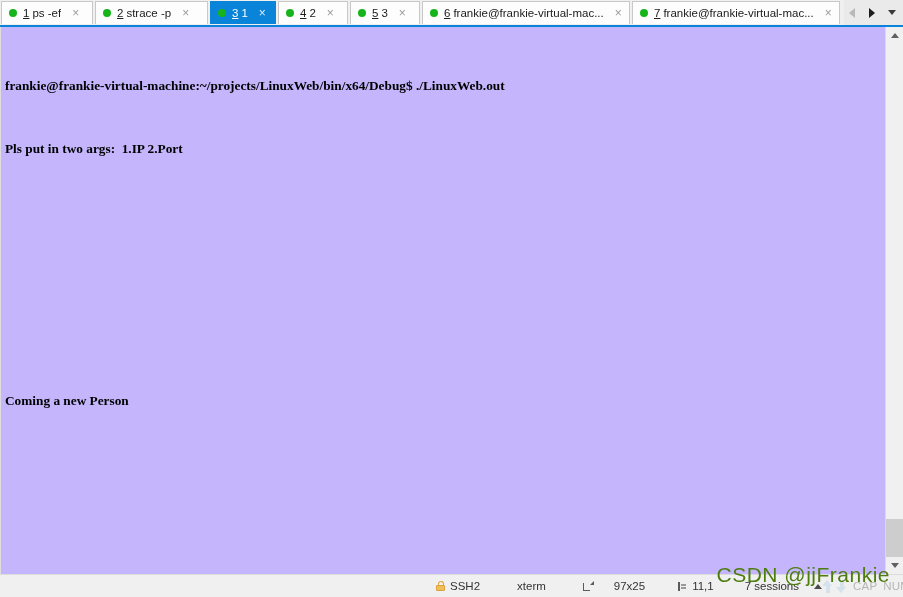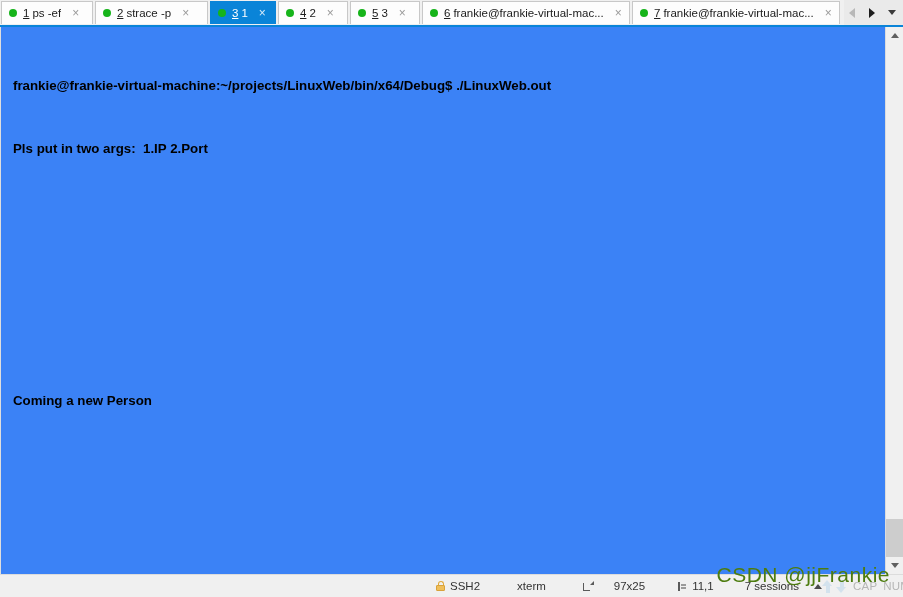--- a/index.html
+++ b/index.html
@@ -135,23 +135,23 @@
   .term-wrap {
     position: relative;
     flex: 1 1 auto;
     display: flex;
     background: #ffffff;
     min-height: 0;
   }
   .term {
     position: relative;
     flex: 1 1 auto;
-    background: #3b82f6;
-    padding: 6px 0 0 12px;
-    font-family: Liberation Sans, sans-serif;
+    background: #c4b5fd;
+    padding: 6px 0 0 4px;
+    font-family: Liberation Serif, serif;
     font-size: 13.3px;
     line-height: 21px;
     font-weight: bold;
     color: #000000;
     white-space: pre;
     overflow: hidden;
     border-left: 1px solid #dedede;
   }
   .term-line { height: 21px; }
 

